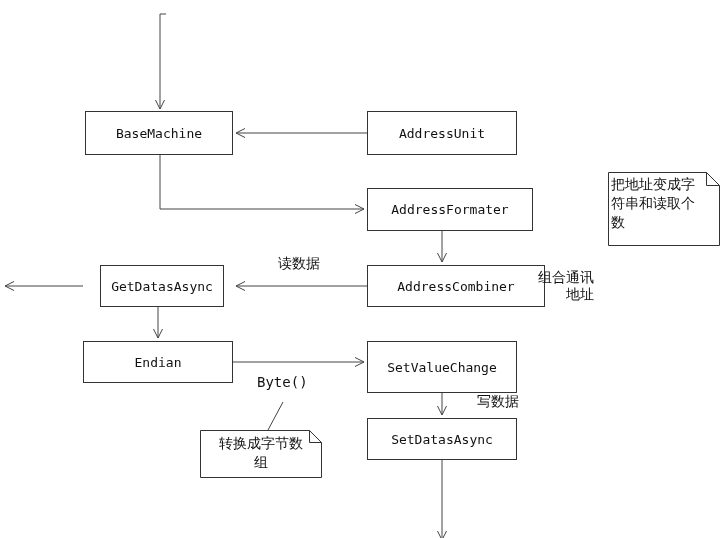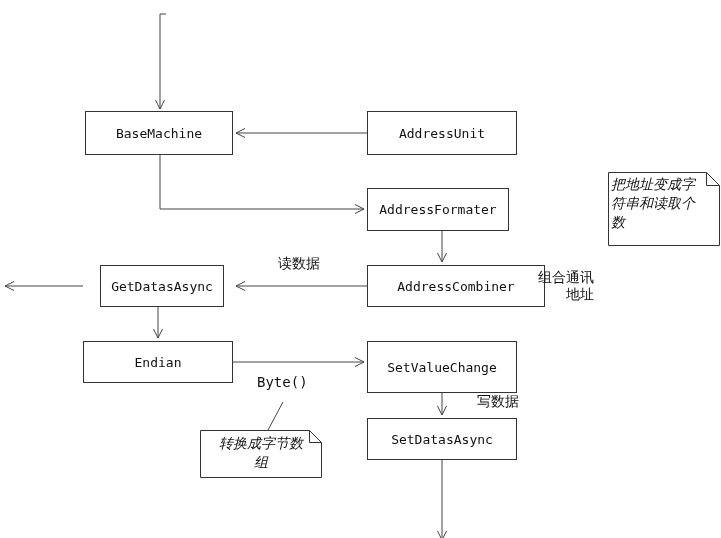--- a/index.html
+++ b/index.html
@@ -11,21 +11,21 @@
   .node{
     position:absolute;background:#fff;border:1px solid #333;
     display:flex;align-items:center;justify-content:center;
     font-size:13px;white-space:nowrap;box-sizing:border-box;
   }
   .lbl{position:absolute;font-size:14px;line-height:16px;}
   .lbl.center{text-align:right;}
   .note{position:absolute;}
   .note svg{position:absolute;left:0;top:0;display:block;}
   .note .nt{
-    position:absolute;font-size:14px;line-height:19px;word-break:break-all;font-style:italic;
+    position:absolute;font-size:14px;line-height:19px;word-break:break-all;
   }
   .note-address .nt{left:3px;top:3px;width:90px;text-align:left;}
   .note-byte .nt{left:16px;top:4px;width:90px;text-align:center;}
 </style>
 </head>
 <body>
 
 <div id="canvas">
 
   <svg id="wires" viewBox="0 0 721 538">
@@ -44,21 +44,21 @@
     <polyline points="233,354 364,354" fill="none" stroke="#444" marker-end="url(#arw)"></polyline>
     <polyline points="442,375 442,407" fill="none" stroke="#444" marker-end="url(#arw)"></polyline>
     <polyline points="442,452 442,532" fill="none" stroke="#444" marker-end="url(#arw)"></polyline>
     <polyline points="283,394 268,422" fill="none" stroke="#444"></polyline>
   </svg>
 
   <div class="node" style="left:85px;top:103px;width:148px;height:44px">BaseMachine</div>
 
   <div class="node" style="left:367px;top:103px;width:150px;height:44px">AddressUnit</div>
 
-  <div class="node" style="left:367px;top:180px;width:142px;height:43px">AddressFormater</div>
+  <div class="node" style="left:367px;top:180px;width:166px;height:43px">AddressFormater</div>
 
   <div class="node" style="left:100px;top:257px;width:124px;height:42px">GetDatasAsync</div>
 
   <div class="node" style="left:367px;top:257px;width:178px;height:42px">AddressCombiner</div>
 
   <div class="node" style="left:83px;top:333px;width:150px;height:42px">Endian</div>
 
   <div class="node" style="left:367px;top:333px;width:150px;height:52px">SetValueChange</div>
 
   <div class="node" style="left:367px;top:410px;width:150px;height:42px">SetDatasAsync</div>

